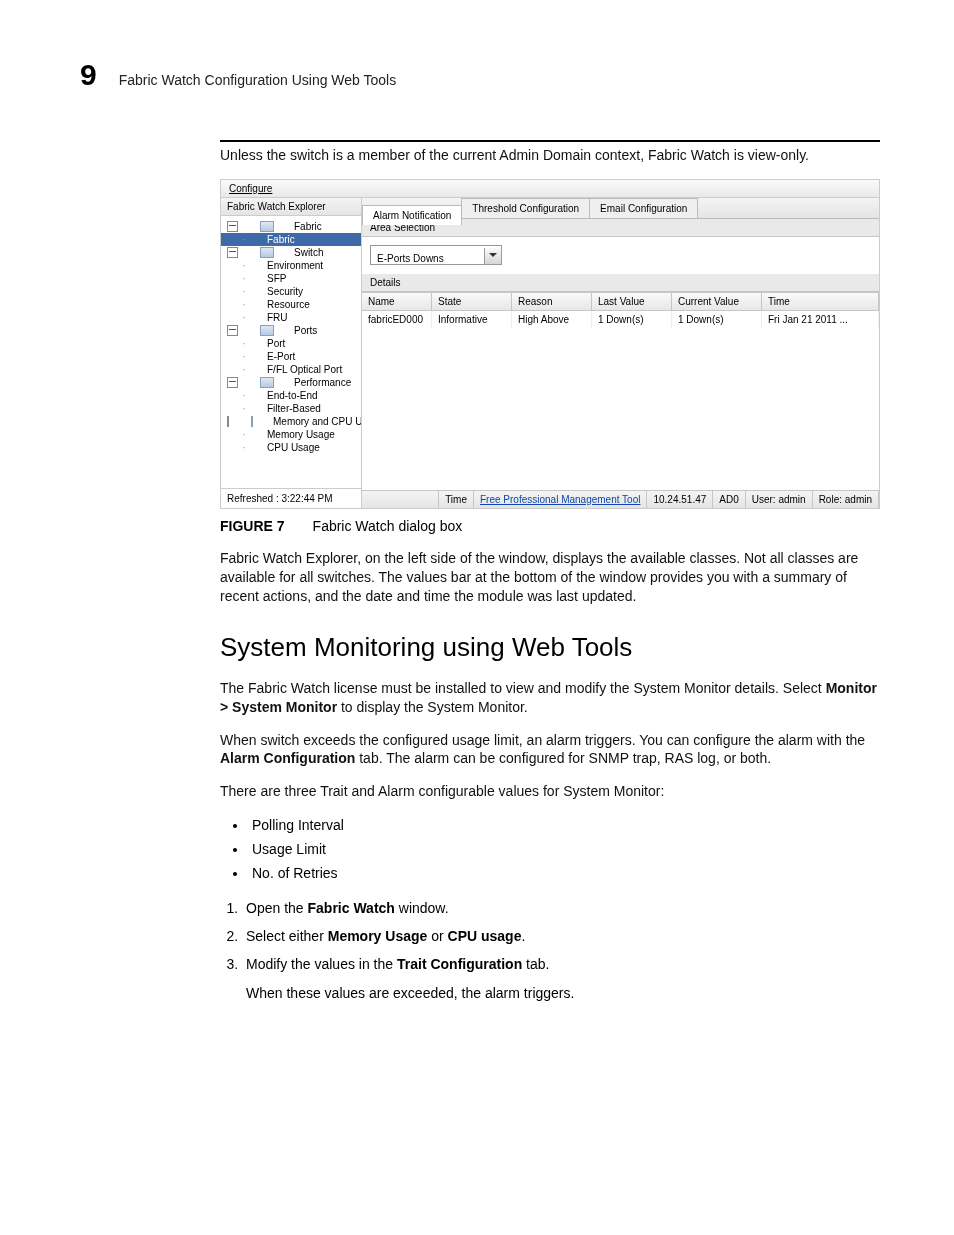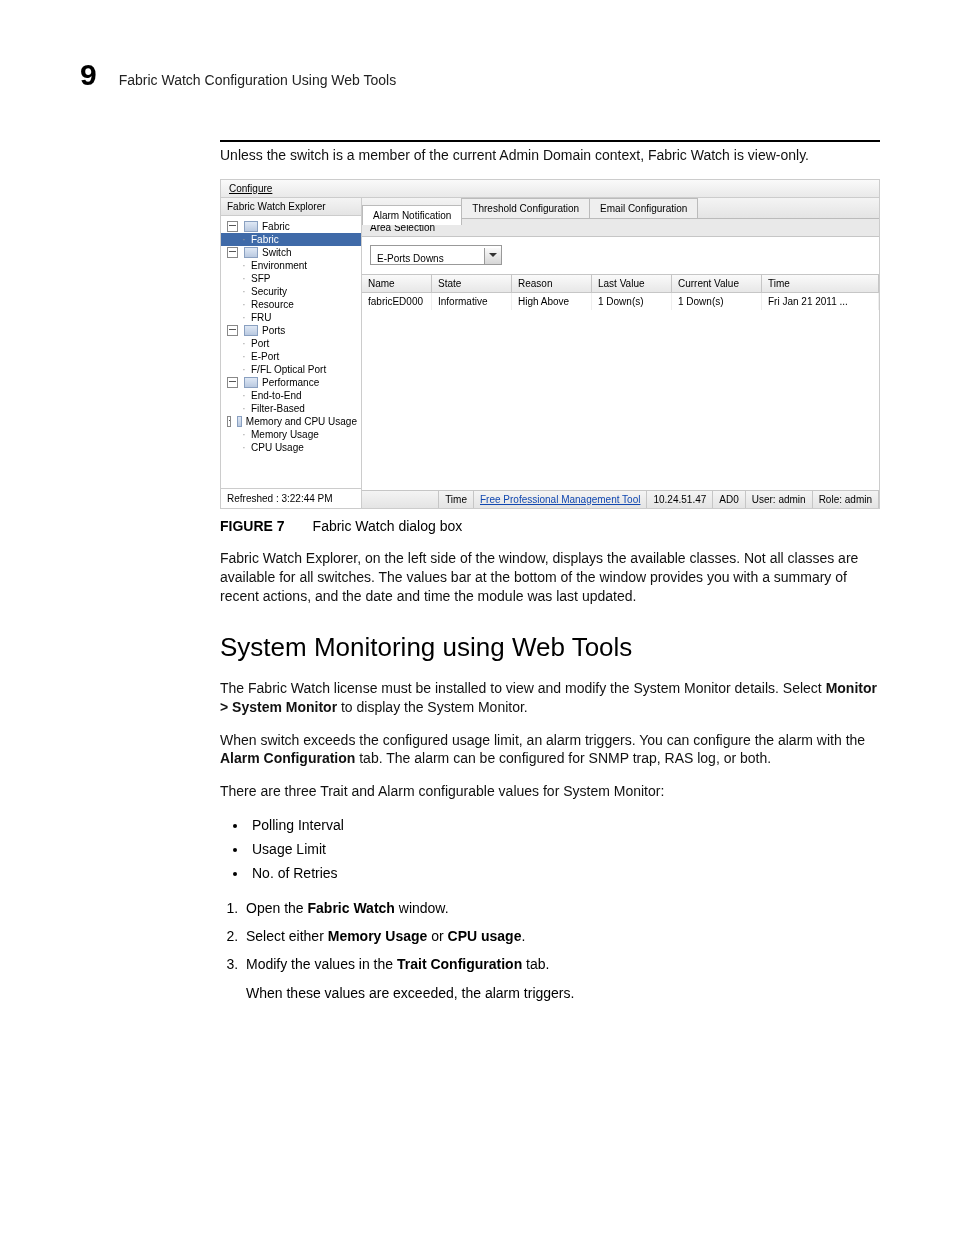--- a/index.html
+++ b/index.html
@@ -12,21 +12,21 @@
 .note-head{font:bold 13px "Arial Black",Arial;letter-spacing:-0.2px;margin-bottom:2px}
 .copy{font:14px/1.35 Arial;color:#111;margin:0 0 14px 0}
 .fig{margin-top:14px;margin-bottom:6px}
 .fig-wrap{border:1px solid #ccc}
 .fig-menu{background:linear-gradient(#fafafa,#e9e9e9);border-bottom:1px solid #ccc;font:10px Arial;padding:3px 8px}
 .fig-menu span{text-decoration:underline}
 .fig-body{display:flex;height:310px;background:#f0f0f0}
 .tree{width:140px;background:#fff;border-right:1px solid #ccc;display:flex;flex-direction:column}
 .tree-title{background:linear-gradient(#f4f4f4,#e4e4e4);border-bottom:1px solid #ccc;font:10px Arial;padding:3px 6px}
 .tree-body{flex:1;overflow:auto;font:10px Arial;padding:4px 0}
-.tnode{display:flex;padding:1px 4px 1px 6px;gap:4px;white-space:nowrap}
+.tnode{display:flex;padding:1px 4px 1px 6px;gap:20px;white-space:nowrap}
 .tnode.lvl1{padding-left:6px}.tnode.lvl2{padding-left:20px}
 .fold{width:9px;height:9px;border:1px solid #888;background:#fff;position:relative;margin-right:2px}
 .fold::before{content:"";position:absolute;left:1px;right:1px;top:3px;height:1px;background:#555}
 .dot{width:6px;text-align:center;color:#999}
 .fold-ic{width:12px;height:9px;background:linear-gradient(#dfe8f5,#b9c9e0);border:1px solid #8aa0c0}
 .sel{background:#3f6aa8;color:#fff}
 .tree-foot{border-top:1px solid #ccc;font:10px Arial;padding:4px 6px;background:#fff}
 .main{flex:1;display:flex;flex-direction:column}
 .tabs{display:flex;background:linear-gradient(#f4f4f4,#e4e4e4);border-bottom:1px solid #bbb}
 .tab{font:10px Arial;padding:4px 10px;border:1px solid #bbb;border-bottom:none;background:#efefef;margin-right:-1px}
@@ -167,20 +167,21 @@
                 <div class="tab">Threshold Configuration</div>
                 <div class="tab">Email Configuration</div>
               </div>
             <div class="panel-label">Area Selection</div>
             <div class="area-row">
               <div class="dd">
                 <span>E-Ports Downs</span>
                 <div class="dd-btn"></div>
               </div>
             </div>
+            <div class="panel-label">Details</div>
             <div class="grid">
               <div class="ghead" id="ghead">
                   <div>Name</div>
                   <div>State</div>
                   <div>Reason</div>
                   <div>Last Value</div>
                   <div>Current Value</div>
                   <div>Time</div>
                 </div>
               <div id="grows">

